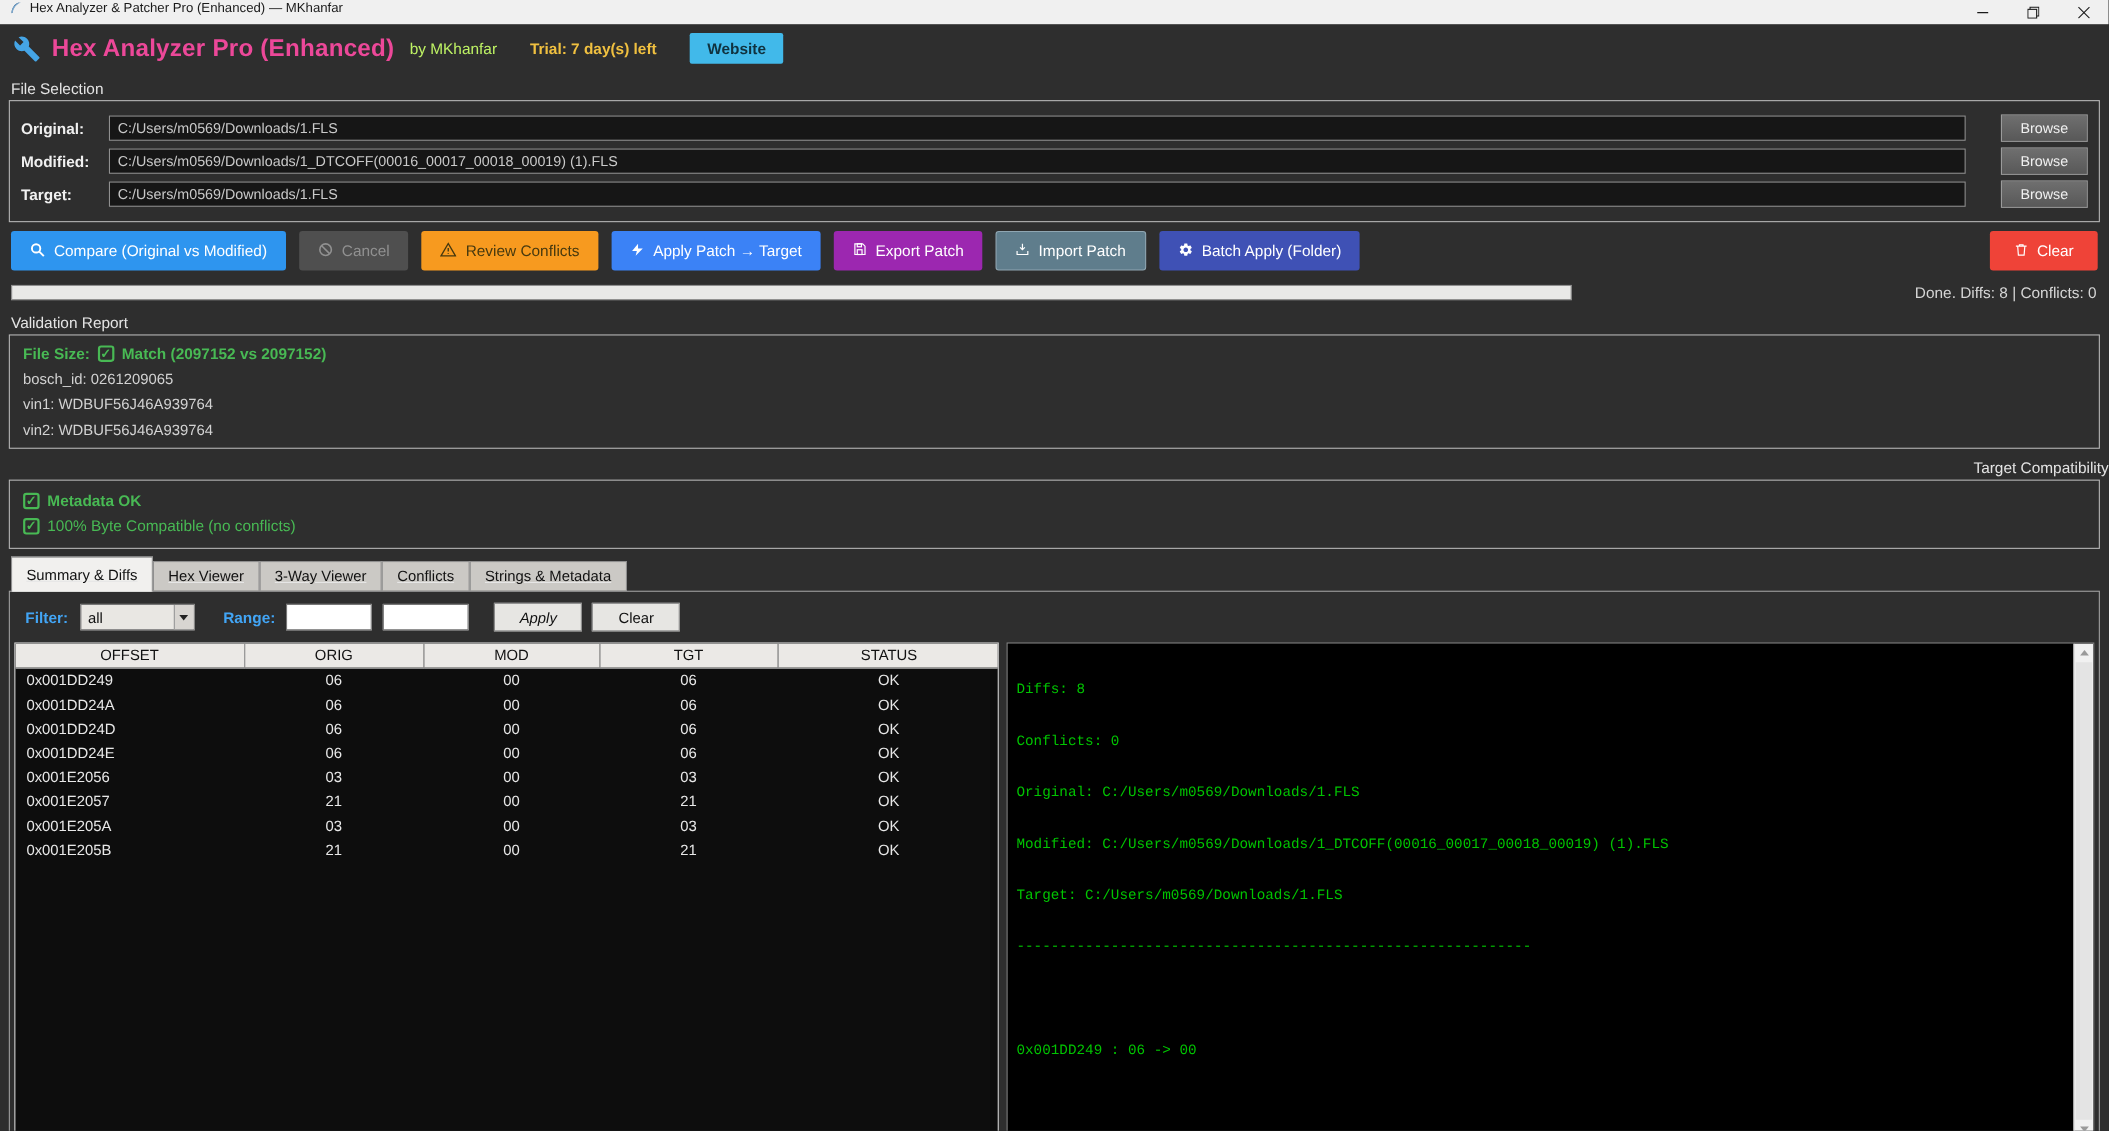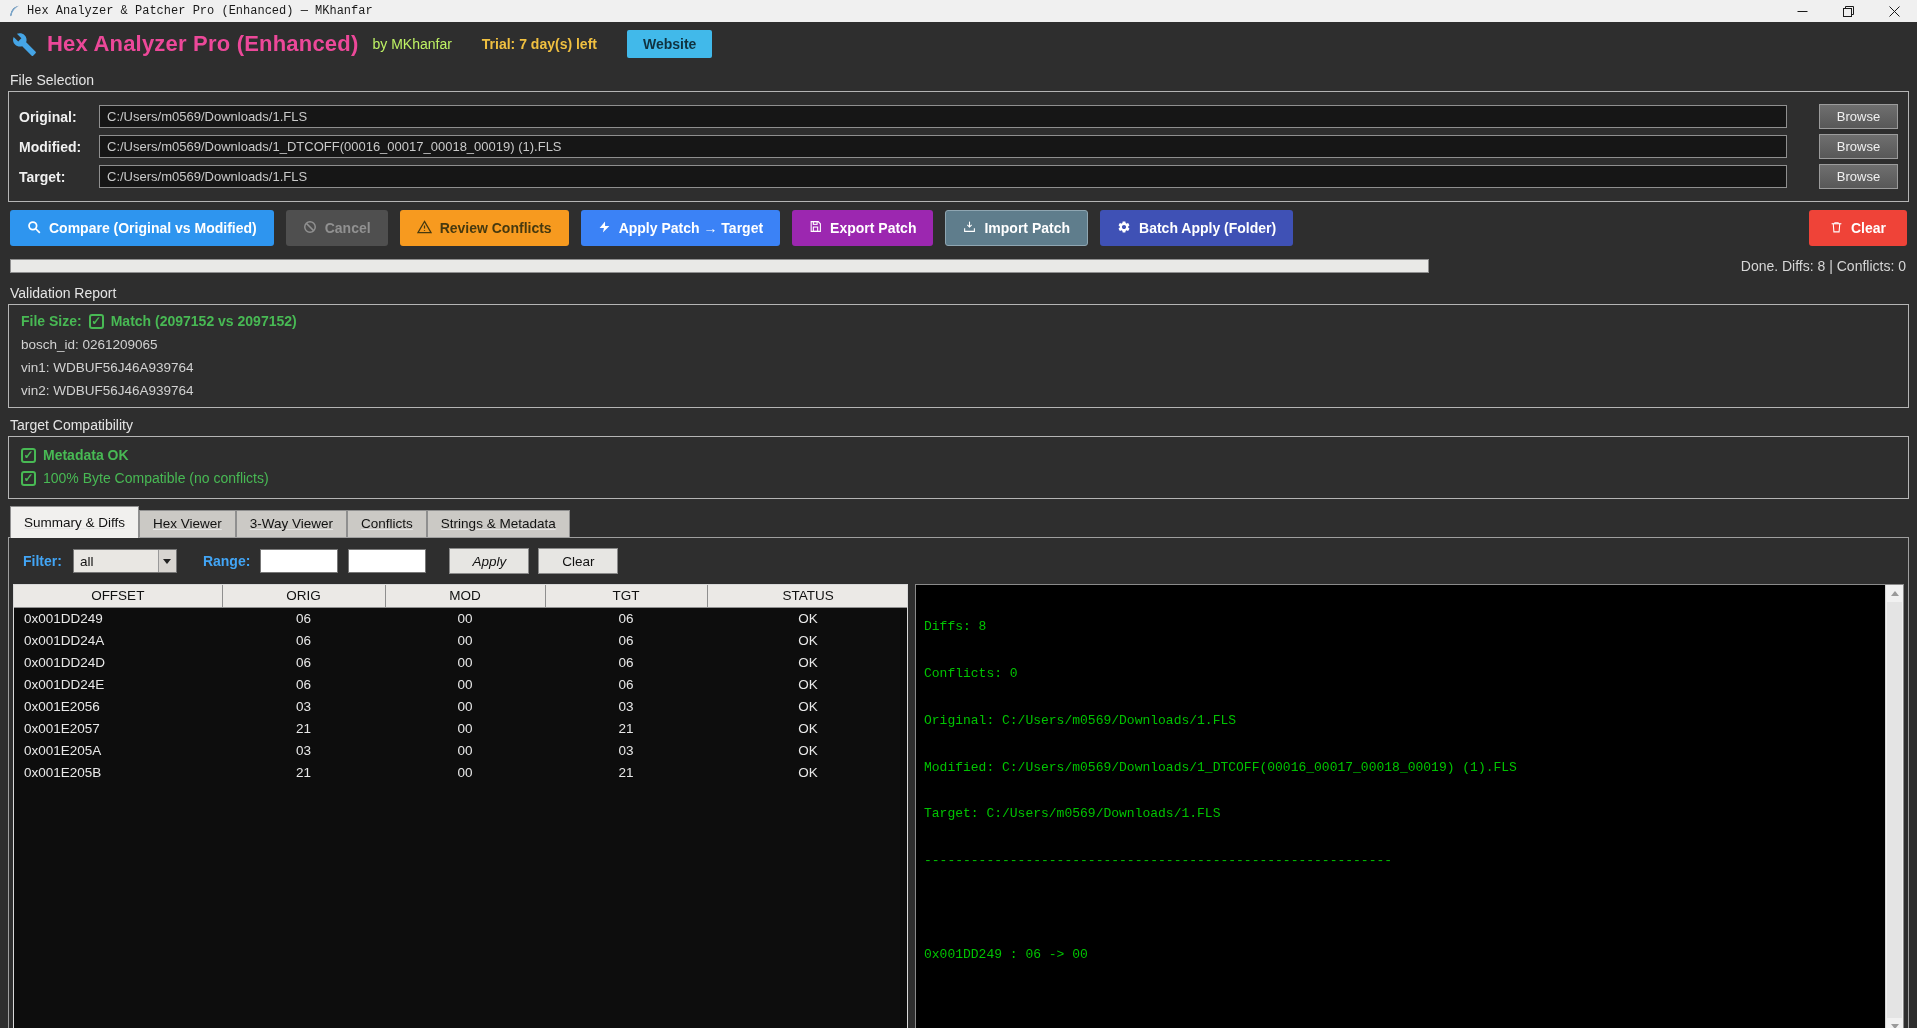--- a/index.html
+++ b/index.html
@@ -1,20 +1,20 @@
 <!DOCTYPE html>
 <html><head>
 <meta charset="utf-8">
 <style>
   * { box-sizing: border-box; margin: 0; padding: 0; }
   html,body { width:1917px; height:1028px; overflow:hidden; }
   body { background:#2e2e2e; font-family:"Liberation Sans", sans-serif; font-size:14px; color:#e6e6e6; }
 
   
-  .titlebar { height:22px; background:#f0f0f0; display:flex; align-items:center; color:#111;font-family:Liberation Mono, monospace; }
+  .titlebar { height:22px; background:#f0f0f0; display:flex; color:#111; }
   .titlebar .app-icon { margin:0 6px 0 8px; display:flex; }
   .titlebar .title { font-size:12px; color:#1a1a1a; }
   .win-controls { margin-left:auto; display:flex; height:100%; }
   .win-btn { width:46px; height:100%; display:flex; align-items:center; justify-content:center; }
 
   
   .header { height:44px; display:flex; align-items:center; padding-left:12px; }
   .header .wrench { display:flex; margin-right:10px; }
   .header h1 { font-size:22px; font-weight:bold; color:#ec4899; letter-spacing:0.2px; }
   .header .byline { color:#bef264; font-size:14px; margin-left:14px; }
@@ -30,21 +30,21 @@
   .file-box { padding:7px 10px; }
   .file-row { display:flex; align-items:center; margin:5px 0; }
   .file-row label { width:80px; font-weight:bold; color:#f0f0f0; font-size:14px; }
   .file-input { flex:1; height:23px; background:#161616; border:1px solid #8f8f8f; color:#c9c9c9;
                 font-size:13px; padding:0 7px; font-family:inherit; margin-right:32px; }
   .btn-browse { width:79px; height:25px; background:linear-gradient(#6f6f6f,#585858); border:1px solid #9b9b9b;
                 color:#f0f0f0; font-size:13px; font-family:inherit; cursor:pointer; }
 
   
   .actions { display:flex; align-items:center; gap:12px; margin:8px 10px 0 10px; }
-  .abtn { height:36px; border:none; border-radius:3px; font-size:14px; font-weight:bold; font-family:inherit;
+  .abtn { height:36px; border:none; border-radius:3px; font-size:14px; font-weight:normal; font-family:inherit;
           display:flex; align-items:center; gap:8px; padding:0 17px; cursor:pointer; white-space:nowrap; }
   .abtn svg { flex:none; }
   .btn-compare { background:#2e95ef; color:#fff; }
   .btn-cancel  { background:#4f4f4f; color:#919191; }
   .btn-review  { background:#f79a1f; color:#46390f; }
   .btn-apply   { background:#3b82f6; color:#fff; }
   .btn-export  { background:#9c27b0; color:#fff; }
   .btn-import  { background:#5f7d8c; color:#fff; border:1px solid #8fa6b2; }
   .btn-batch   { background:#3f51b5; color:#fff; }
   .btn-clearall{ background:#ef4338; color:#fff; margin-left:auto; width:98px; justify-content:center; }
@@ -259,21 +259,21 @@
   <div class="val-line head">
     <span>File Size:</span>
     <span class="checkbox">✓</span>
     <span>Match (2097152 vs 2097152)</span>
   </div>
   <div class="val-gray">bosch_id: 0261209065</div>
   <div class="val-gray">vin1: WDBUF56J46A939764</div>
   <div class="val-gray">vin2: WDBUF56J46A939764</div>
 </div>
 
-<div class="section-label" style="margin-top:9px;">Target Compatibility</div>
+<div class="section-label" style="margin-top:9px;text-align:right;">Target Compatibility</div>
 <div class="groupbox compat-box">
   <div class="compat-line bold">
     <span class="checkbox">✓</span>
     <span>Metadata OK</span>
   </div>
   <div class="compat-line" style="margin-bottom:2px;">
     <span class="checkbox">✓</span>
     <span>100% Byte Compatible (no conflicts)</span>
   </div>
 </div>

